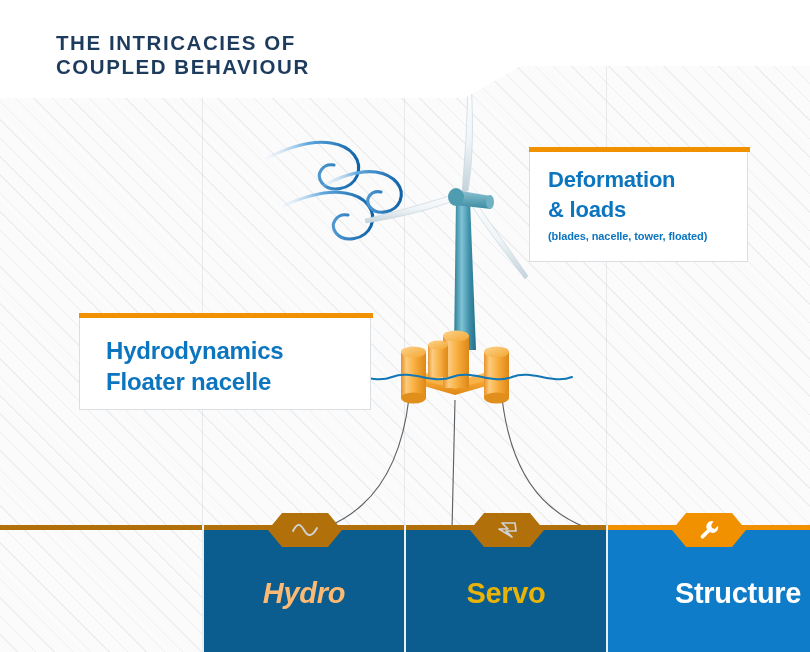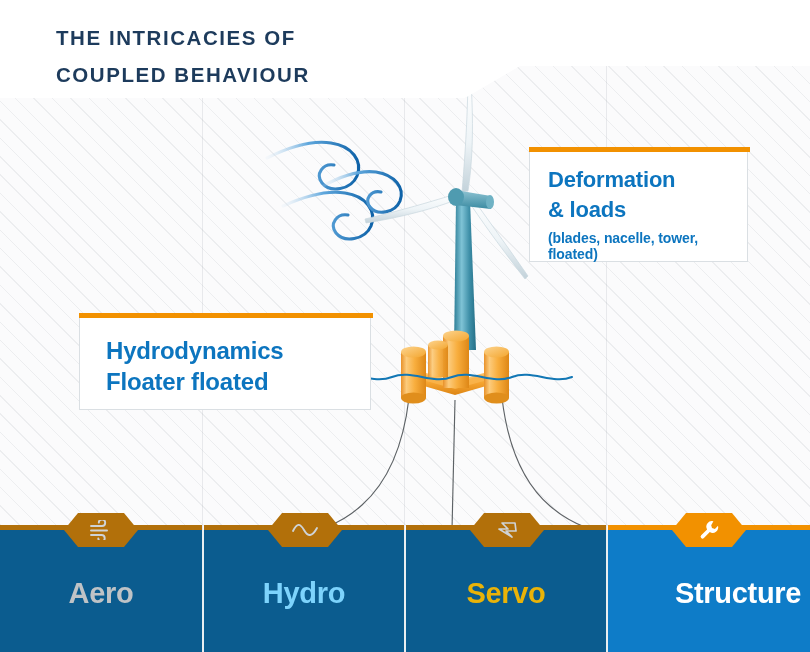--- a/index.html
+++ b/index.html
@@ -26,23 +26,23 @@
   .vgrid{ position:absolute; top:0; width:1px; height:652px; background:rgba(140,150,160,0.17); }
 
   
   .title-panel{
     position:absolute; left:0; top:0; width:810px; height:98px;
     background:#ffffff;
     clip-path:polygon(0 0, 810px 0, 810px 66px, 520px 66px, 465px 98px, 0 98px);
     box-shadow:0 1px 2px rgba(0,0,0,0.06);
   }
   .title-text{
-    position:absolute; left:56px; top:19px;
+    position:absolute; left:56px; top:31px;
     font-size:20.5px; font-weight:bold; letter-spacing:1.55px;
-    line-height:37px; color:#1d3b5c; white-space:pre-line;
+    line-height:24px; color:#1d3b5c; white-space:pre-line;
   }
 
   
   .callout{
     position:absolute; background:#ffffff;
     border:1px solid rgba(205,212,218,0.75);
     border-top:none;
   }
   .callout .bar{
     position:absolute; left:-1px; top:-5px; height:5px;
@@ -51,21 +51,21 @@
   .callout .c-title{
     color:#0C75BF; font-weight:bold; white-space:pre-line;
   }
   .callout .c-sub{
     color:#0C75BF; font-weight:bold;
   }
 
   #callout-deform{ left:529px; top:152px; width:219px; height:110px; }
   #callout-deform .bar{ width:221px; }
   #callout-deform .c-title{ position:absolute; left:18px; top:13px; font-size:22px; line-height:30px; letter-spacing:-0.2px; }
-  #callout-deform .c-sub{ position:absolute; left:18px; top:78px; font-size:14px; letter-spacing:-0.1px; }
+  #callout-deform .c-sub{ position:absolute; left:18px; top:78px; font-size:11px; letter-spacing:-0.1px; }
 
   #callout-hydro{ left:79px; top:318px; width:292px; height:92px; }
   #callout-hydro .bar{ width:294px; }
   #callout-hydro .c-title{ position:absolute; left:26px; top:17px; font-size:24px; line-height:31px; letter-spacing:-0.2px; }
 
   
   .cat-strip{ position:absolute; left:0; top:525px; width:810px; height:127px; }
   .cat-bar{ position:absolute; top:0; height:5px; }
   .cat-panel{ position:absolute; top:5px; height:122px; }
   .cat-label{
@@ -196,48 +196,36 @@
   <div class="callout" id="callout-deform">
     <div class="bar"></div>
     <div class="c-title">Deformation
 &amp; loads</div>
     <div class="c-sub">(blades, nacelle, tower, floated)</div>
   </div>
 
   <div class="callout" id="callout-hydro">
     <div class="bar"></div>
     <div class="c-title">Hydrodynamics
-Floater floated</div>
+Floater nacelle</div>
   </div>
 
   <div class="cat-strip">
 
     <div class="cat-bar" style="left:0px;width:202px;background:#B2700A;"></div>
-    <div class="cat-panel" style="left:0px;width:202px;background:#0B5C8F;">
-      <div class="cat-badge" style="left:64px;background:#B2700A;">
-        <svg width="26" height="20" viewBox="0 0 26 20">
-          <g fill="none" stroke="#CFD3D6" stroke-width="1.9" stroke-linecap="round">
-            <path d="M3,6 H14 a3.2,3.2 0 1,0 -3.2,-3.4"></path>
-            <path d="M3,10.5 H19"></path>
-            <path d="M3,15 H13.5 a3.2,3.2 0 1,1 -3.2,3.4"></path>
-          </g>
-        </svg>
-      </div>
-      <div class="cat-label" style="color:#BFC3C6;">Aero</div>
-    </div>
 
     <div class="cat-div" style="left:202px;"></div>
     <div class="cat-bar" style="left:204px;width:200px;background:#B2700A;"></div>
     <div class="cat-panel" style="left:204px;width:200px;background:#0B5C8F;">
       <div class="cat-badge" style="left:64px;background:#B2700A;">
         <svg width="28" height="16" viewBox="0 0 28 16">
           <path d="M2,9 C6,1 9,1 13,8 C17,15 21,15 26,6" fill="none" stroke="#CFD3D6" stroke-width="1.9" stroke-linecap="round"></path>
         </svg>
       </div>
-      <div class="cat-label" style="color:#7dd3fc;">Hydro</div>
+      <div class="cat-label" style="color:#fdba74;font-style:italic;">Hydro</div>
     </div>
 
     <div class="cat-div" style="left:404px;"></div>
     <div class="cat-bar" style="left:406px;width:200px;background:#B2700A;"></div>
     <div class="cat-panel" style="left:406px;width:200px;background:#0B5C8F;">
       <div class="cat-badge" style="left:64px;background:#B2700A;">
         <svg width="24" height="20" viewBox="0 0 24 20">
           <path d="M20,3 L7,3 L13,9 L4,9 L17,17 L11,11 L21,11 Z" fill="none" stroke="#CFD3D6" stroke-width="1.7" stroke-linejoin="round"></path>
         </svg>
       </div>

